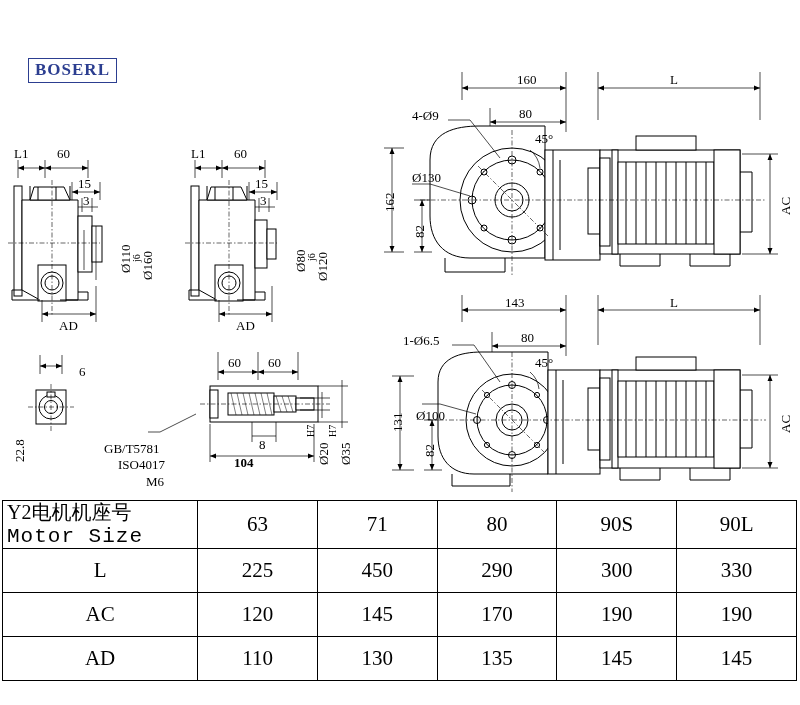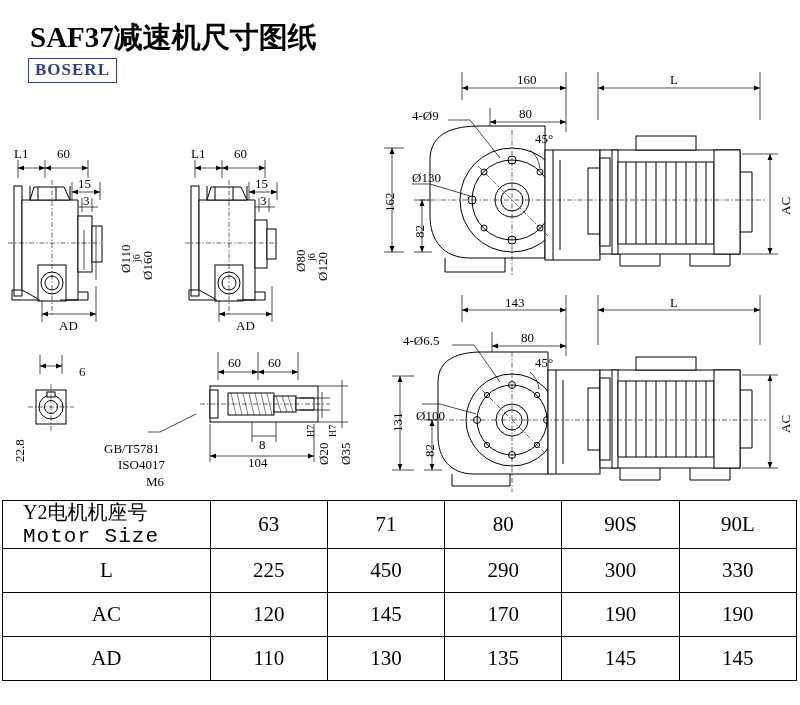--- a/index.html
+++ b/index.html
@@ -52,33 +52,32 @@
     text-align:center;
     font-size:21px;
     font-family:"Liberation Serif", serif;
     height:43px;
     padding:0;
   }
   table.spec td.head{
     font-size:19px;
     line-height:23px;
     text-align:left;
-    padding-left:20px;
+    padding-left:4px;
   }
   table.spec td.head span.cn{font-size:20px;}
   table.spec td.head span.en{font-family:"Liberation Mono",monospace;font-size:21px;letter-spacing:1px;}
   .col1{width:192px;}
   .colx{width:120px;}
 </style>
 </head>
 <body>
 
 <div class="root">
 
-  <div class="title">SAF37减速机尺寸图纸</div>
   <div class="logo">BOSERL</div>
 
   <svg width="800" height="705">
 
     <g class="thin">
       <line x1="18" y1="160" x2="18" y2="178"></line>
       <line x1="45" y1="160" x2="45" y2="178"></line>
       <line x1="88" y1="160" x2="88" y2="178"></line>
       <line x1="18" y1="168" x2="45" y2="168"></line>
       <line x1="45" y1="168" x2="88" y2="168"></line>
@@ -281,21 +280,21 @@
       <line x1="322" y1="392" x2="322" y2="418"></line>
       <line x1="342" y1="380" x2="342" y2="428"></line>
     </g>
   </svg>
   <div class="lbl" style="left:228px;top:355px;">60</div>
   <div class="lbl" style="left:268px;top:355px;">60</div>
   <div class="lbl" style="left:146px;top:446px;margin-top:28px;">M6</div>
   <div class="lbl" style="left:104px;top:441px;">GB/T5781</div>
   <div class="lbl" style="left:118px;top:457px;">ISO4017</div>
   <div class="lbl" style="left:259px;top:437px;">8</div>
-  <div class="lbl" style="left:248px;top:455px;">104</div>
+  <div class="lbl" style="left:234px;top:455px;font-weight:bold;">104</div>
   <div class="lbl vert" style="left:316px;top:465px;">Ø20</div>
   <div class="lbl vert sm" style="left:305px;top:437px;font-size:10px;">H7</div>
   <div class="lbl vert" style="left:338px;top:465px;">Ø35</div>
   <div class="lbl vert sm" style="left:327px;top:437px;font-size:10px;">H7</div>
 
   <svg width="800" height="705">
 
     <g class="thin">
       <line x1="462" y1="72" x2="462" y2="100"></line>
       <line x1="566" y1="72" x2="566" y2="100"></line>
@@ -472,21 +471,21 @@
     <g class="thin">
       <line x1="474" y1="345" x2="500" y2="382"></line>
       <line x1="474" y1="345" x2="452" y2="345"></line>
       <line x1="440" y1="404" x2="476" y2="414"></line>
       <line x1="440" y1="404" x2="422" y2="404"></line>
       <path d="M530 372 A 26 26 0 0 1 539 389" class="thin"></path>
     </g>
   </svg>
   <div class="lbl" style="left:505px;top:295px;">143</div>
   <div class="lbl" style="left:670px;top:295px;">L</div>
-  <div class="lbl" style="left:403px;top:333px;">4-Ø6.5</div>
+  <div class="lbl" style="left:403px;top:333px;">1-Ø6.5</div>
   <div class="lbl" style="left:521px;top:330px;">80</div>
   <div class="lbl" style="left:535px;top:355px;">45°</div>
   <div class="lbl" style="left:416px;top:392px;margin-top:16px;">Ø100</div>
   <div class="lbl vert" style="left:390px;top:432px;">131</div>
   <div class="lbl vert" style="left:422px;top:457px;">82</div>
   <div class="lbl vert" style="left:778px;top:433px;">AC</div>
 
   <table class="spec">
     <tbody>
       <tr>

